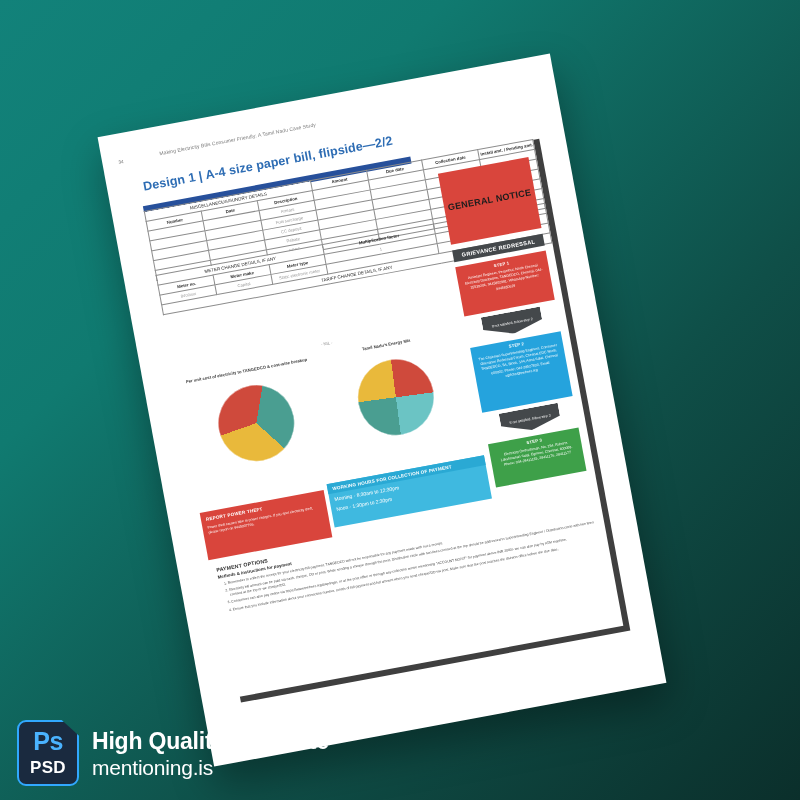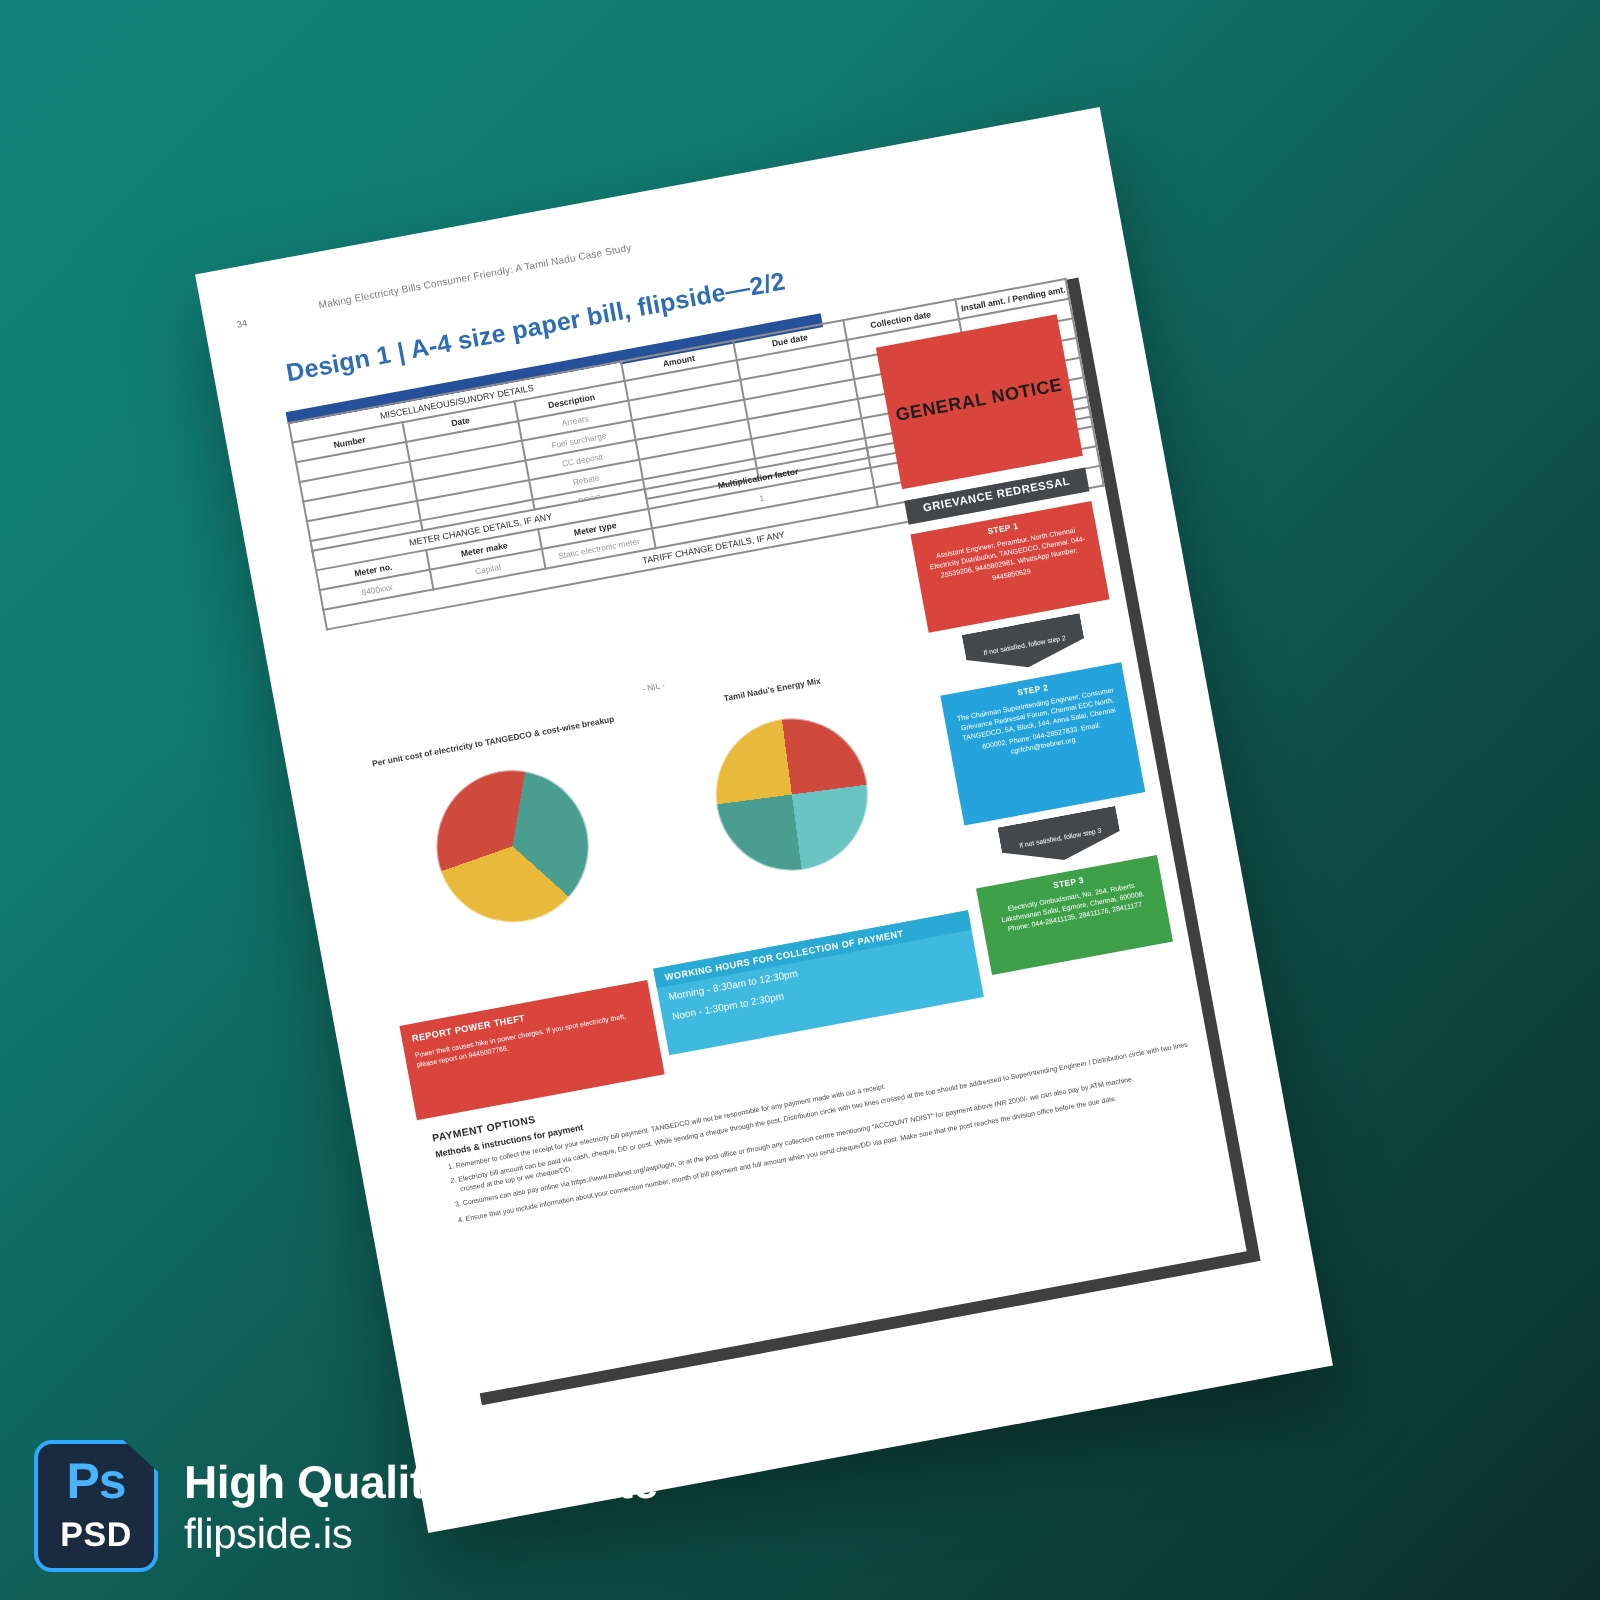--- a/index.html
+++ b/index.html
@@ -255,15 +255,15 @@
 
       </div>
     </div>
   </div>
 
   <div id="badge">
     <span class="ps">Ps</span>
     <span class="psd">PSD</span>
   </div>
   <div id="f1">High Quality Template</div>
-  <div id="f2">flipside.is</div>
+  <div id="f2">mentioning.is</div>
 
 </div>
 
 </body></html>

